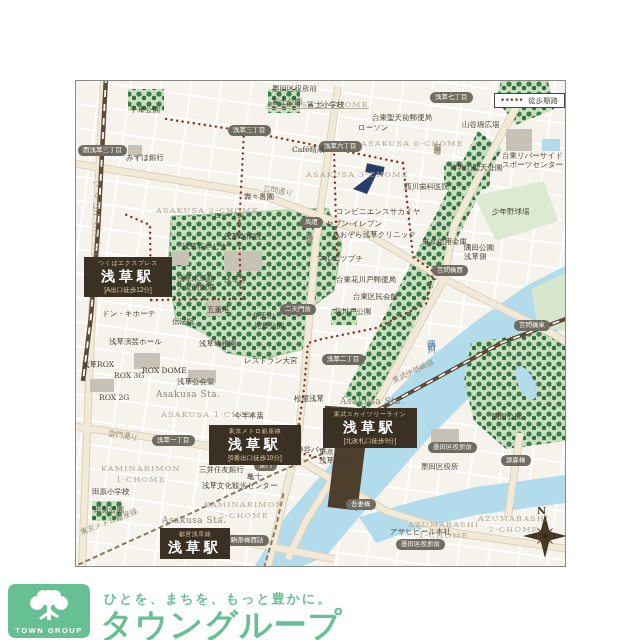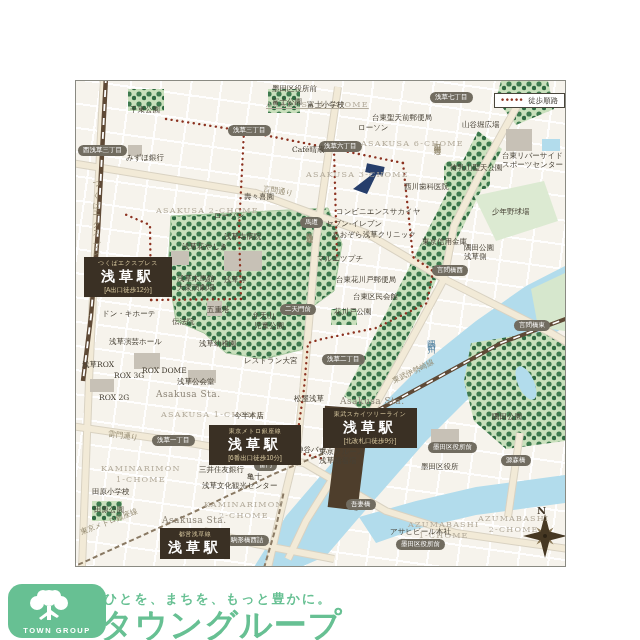--- a/index.html
+++ b/index.html
@@ -24,22 +24,22 @@
   .station{position:absolute;background:#3a3024;color:#fff;text-align:center;padding:2px 2px 3px;}
   .station .ln{display:block;font:6px/1.5 "Liberation Sans",sans-serif;color:#d9c9a0;letter-spacing:.5px;white-space:nowrap;}
   .station .nm{display:block;font:bold 14px/1.2 "DejaVu Serif",serif;letter-spacing:4px;white-space:nowrap;}
   .station .ex{display:block;font:6.5px/1.4 "Liberation Sans",sans-serif;color:#d9c9a0;white-space:nowrap;}
   #legend{position:absolute;left:418px;top:12px;background:#fff;border:1px solid #4a463c;
           padding:2px 6px;display:flex;align-items:center;gap:4px;}
   #legend .dots{color:#8c3220;font:bold 9px/1 "Liberation Sans",sans-serif;letter-spacing:1.5px;}
   #legend .txt{font:7.5px/1 "DejaVu Serif",serif;color:#3c3830;white-space:nowrap;}
   #property{position:absolute;left:188px;top:96px;background:#263e6b;color:#fff;
             font:bold 10px/1 "DejaVu Serif",serif;letter-spacing:1px;padding:4px 6px;white-space:nowrap;}
-  #footer-logo{position:absolute;left:8px;top:584px;width:98px;height:54px;background:#67c093;
-               border-radius:14px;}
+  #footer-logo{position:absolute;left:8px;top:584px;width:82px;height:54px;background:#67c093;
+               border-radius:7px;}
   #footer-logo svg{position:absolute;left:15px;top:4px;}
   #footer-logo .lt{position:absolute;left:0;bottom:3px;width:100%;text-align:center;
        font:bold 7.5px "Liberation Sans",sans-serif;color:#fff;letter-spacing:1.5px;}
   #tagline{position:absolute;left:104px;top:590px;font:bold 13px "Liberation Sans",sans-serif;
            color:#67c093;letter-spacing:2px;}
   #company{position:absolute;left:100px;top:603px;font:bold 33px "Liberation Sans",sans-serif;
            color:#67c093;letter-spacing:1px;}
 </style>
 </head>
 <body>

